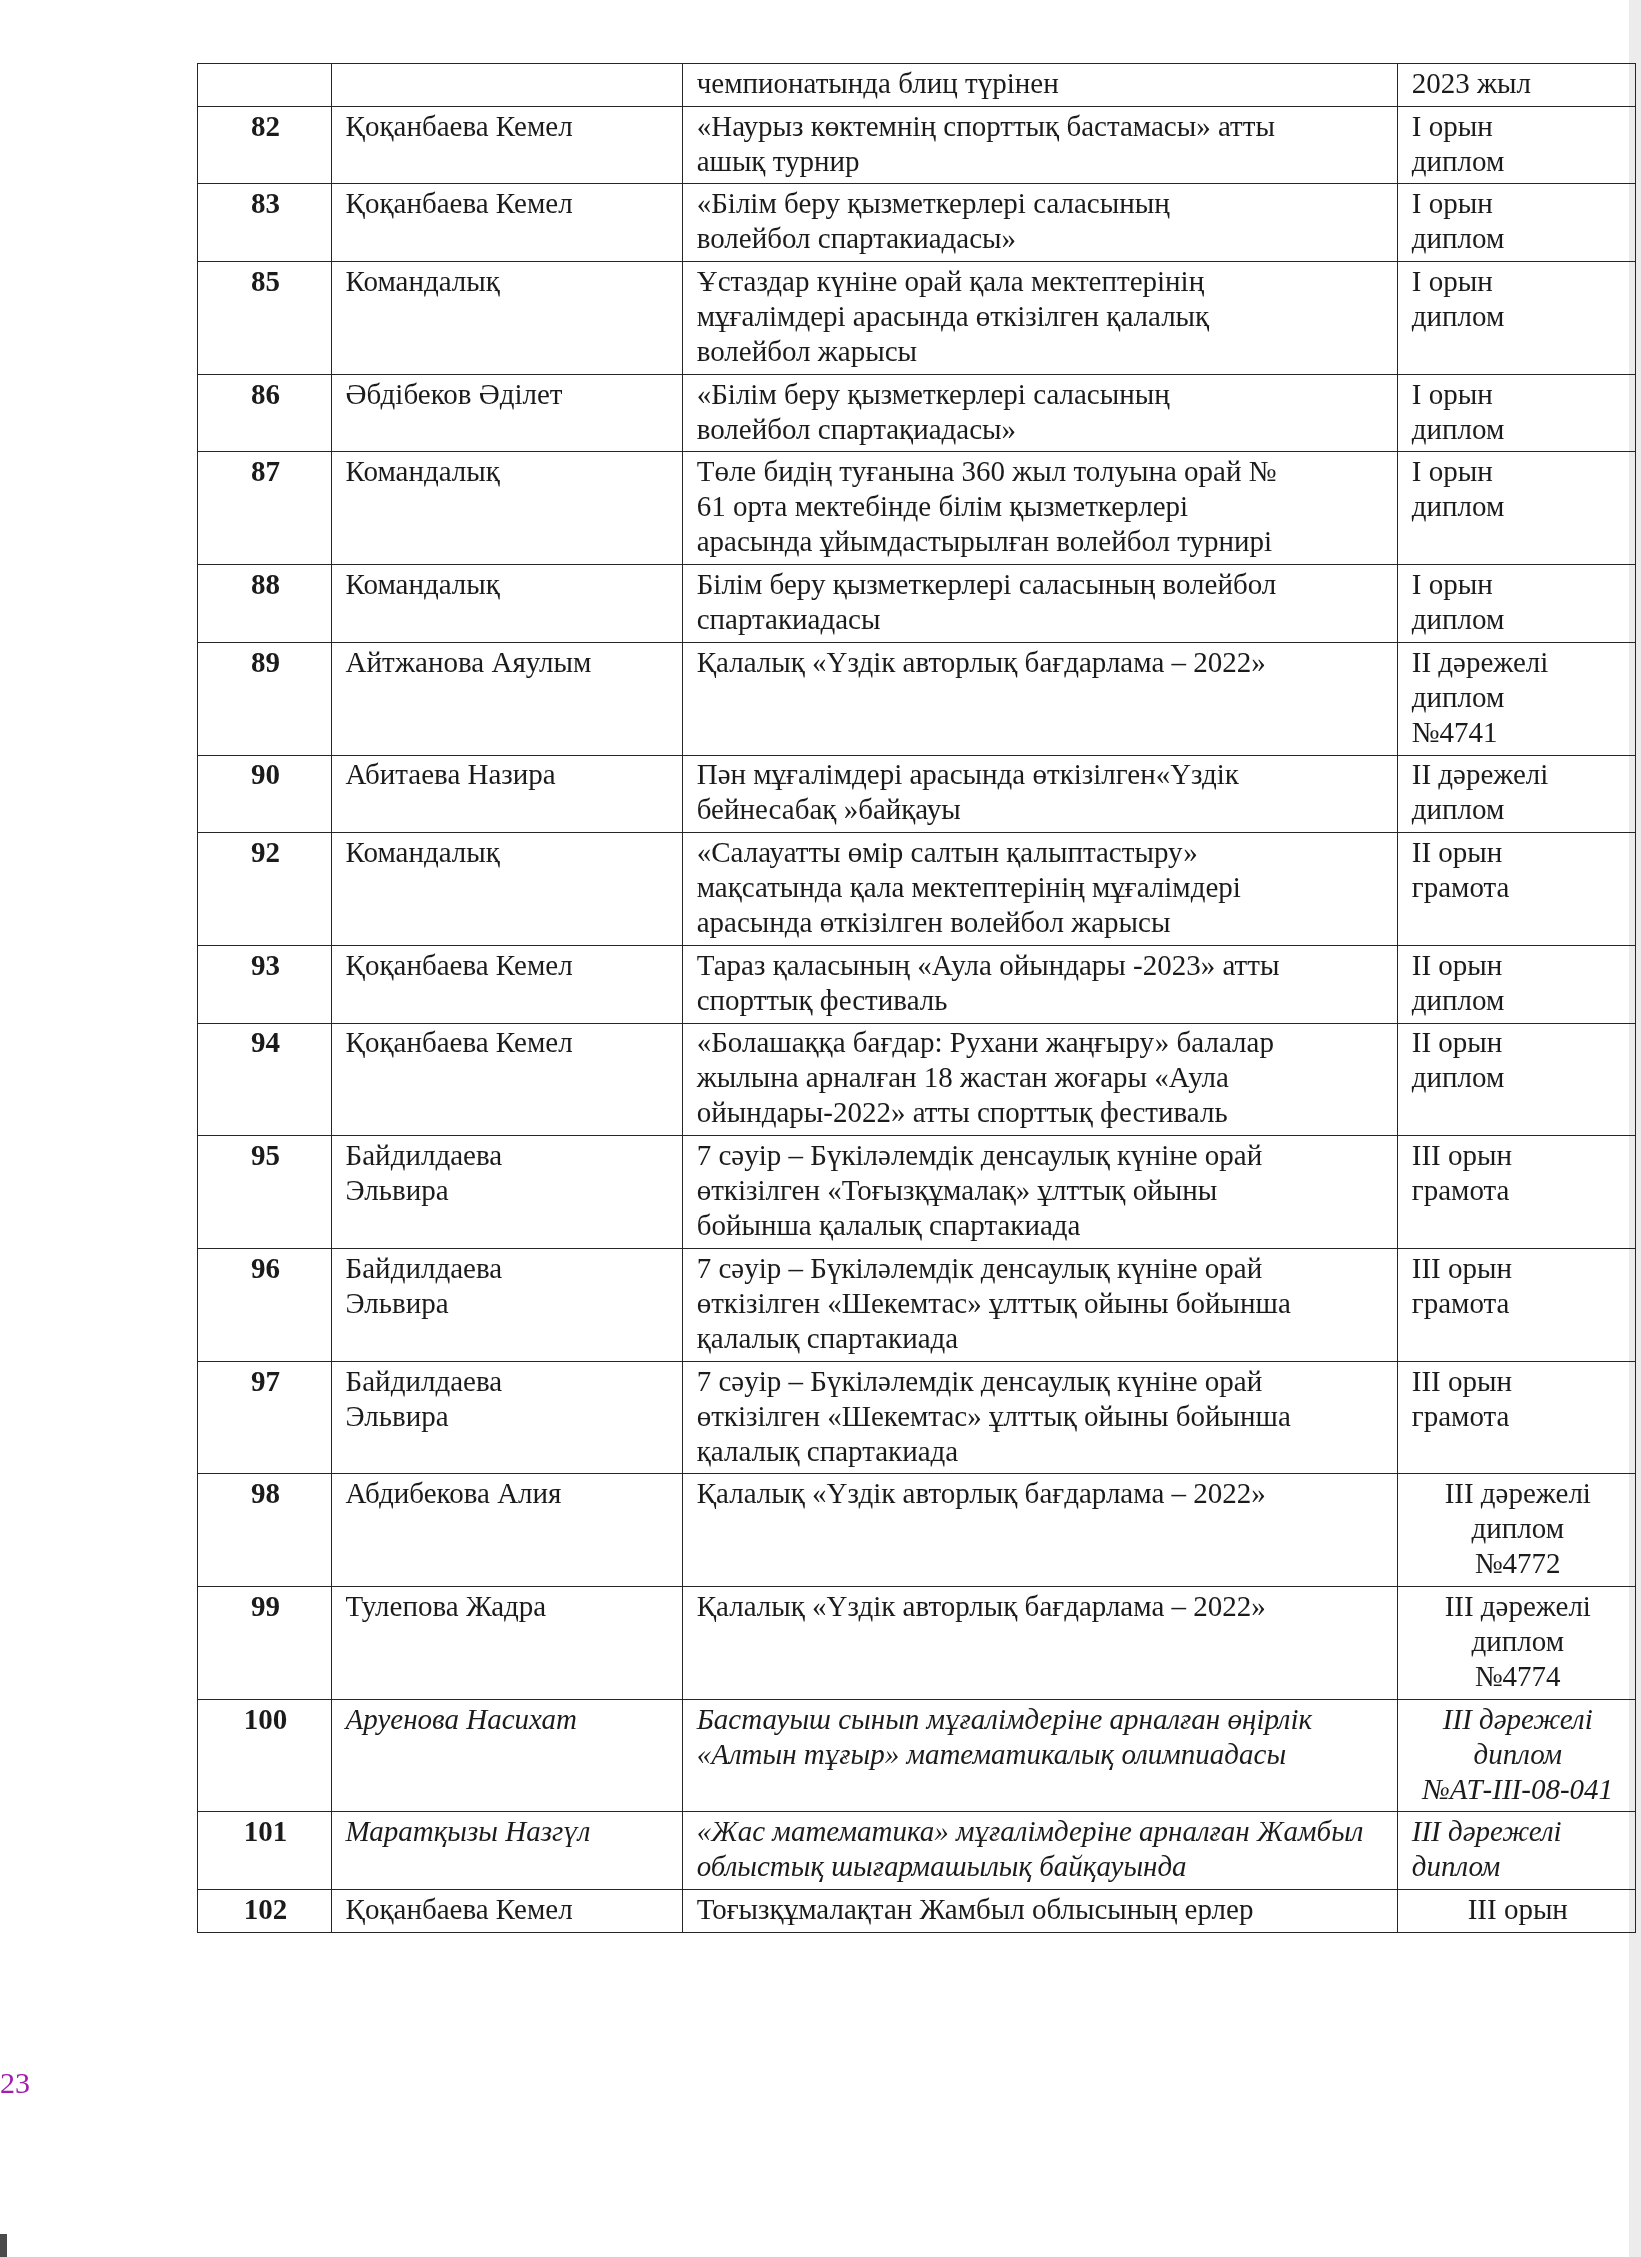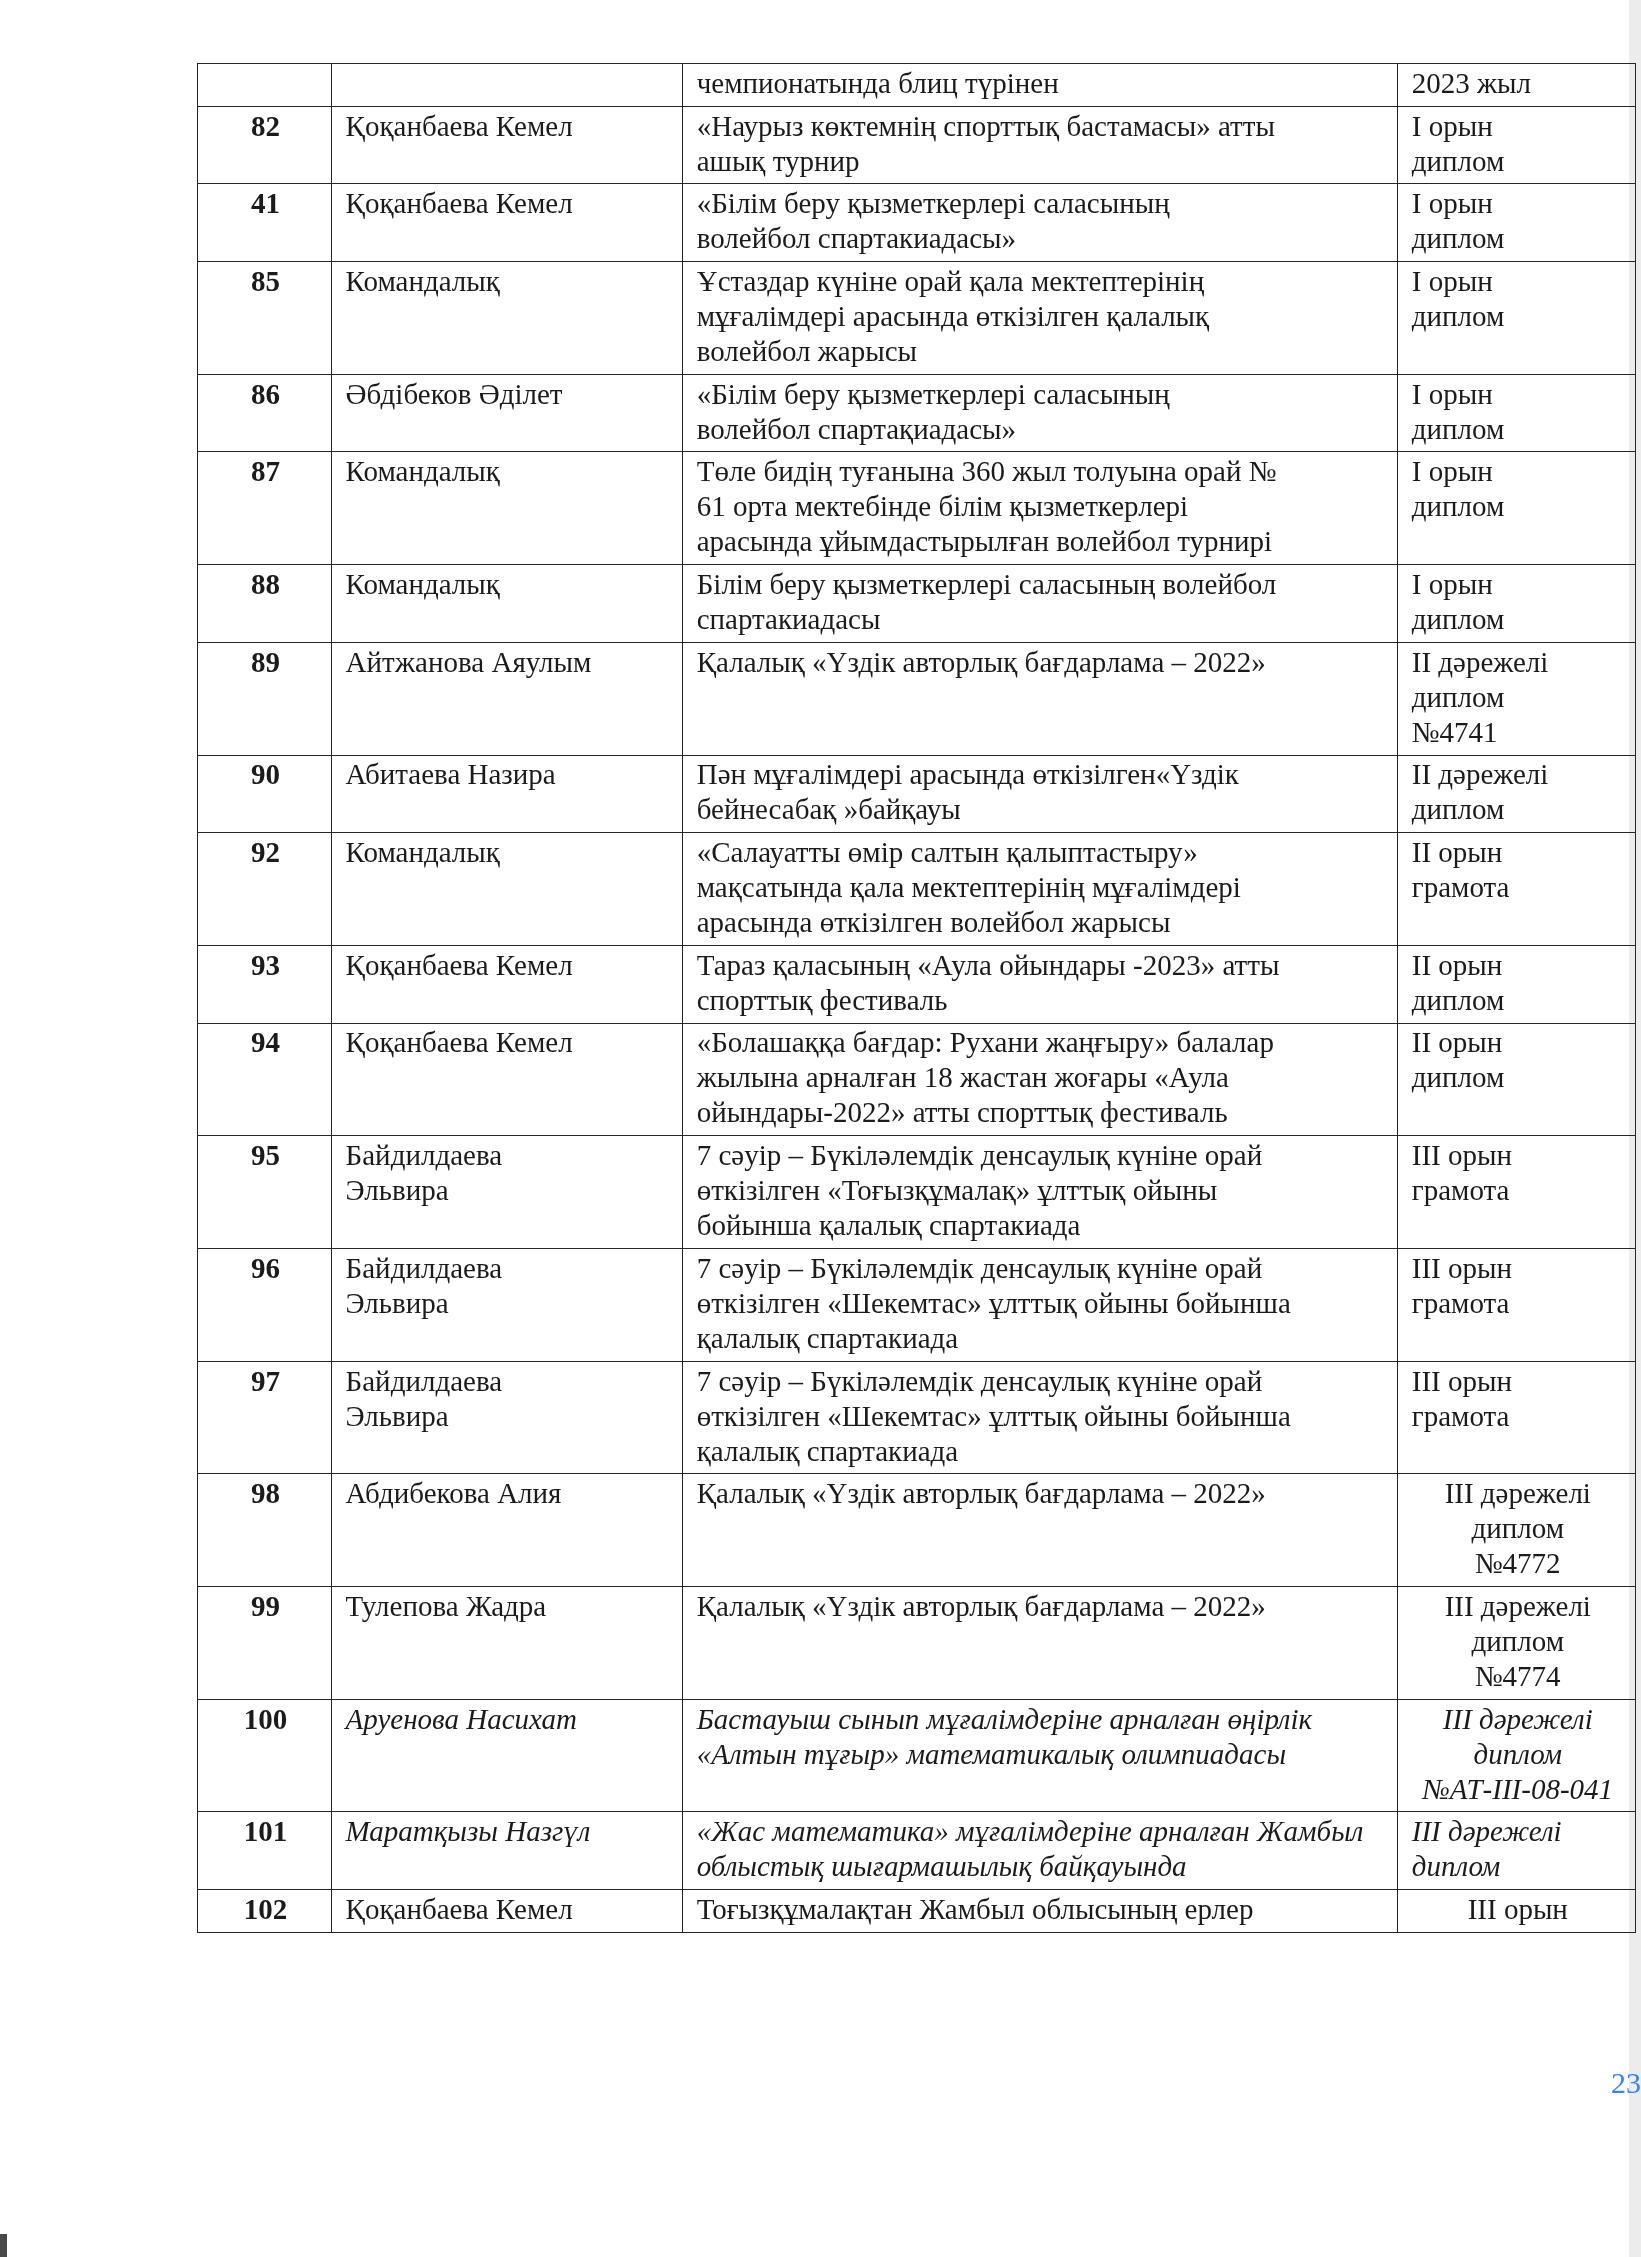--- a/index.html
+++ b/index.html
@@ -38,23 +38,23 @@
   td.col-num{width:108px;text-align:center;padding-left:1.9px;padding-right:1.9px;font-weight:bold;}
   td.col-name{width:325px;margin-top:43px;}
   td.col-desc{width:689px;}
   td.col-award{width:212px;}
   td.award-center{text-align:center;padding-left:3.9px;padding-right:3.9px;}
   td.cell-small{font-size:21px;line-height:28px;font-style:italic;}
   td.num-regular{font-size:29px;line-height:35px;}
   .page-number{
     position:absolute;
     top:2066px;left:0;width:1641px;
-    text-align:right;
+    text-align:left;
     font-size:30px;
-    color:#3b82f6;
+    color:#a21caf;
   }
 </style>
 </head>
 <body>
 
 <div class="scan-band-right"></div>
 <div class="scan-mark-bottom-left"></div>
 
 <table class="awards">
   <tbody>
@@ -66,21 +66,21 @@
       </tr>
       <tr>
         <td class="col-num">82</td>
         <td class="col-name">Қоқанбаева Кемел</td>
         <td class="col-desc">«Наурыз көктемнің спорттық бастамасы» атты
 ашық турнир</td>
         <td class="col-award">І орын
 диплом</td>
       </tr>
       <tr>
-        <td class="col-num">41</td>
+        <td class="col-num">83</td>
         <td class="col-name">Қоқанбаева Кемел</td>
         <td class="col-desc">«Білім беру қызметкерлері саласының
 волейбол спартакиадасы»</td>
         <td class="col-award">І орын
 диплом</td>
       </tr>
       <tr>
         <td class="col-num">85</td>
         <td class="col-name">Командалық</td>
         <td class="col-desc">Ұстаздар күніне орай қала мектептерінің

